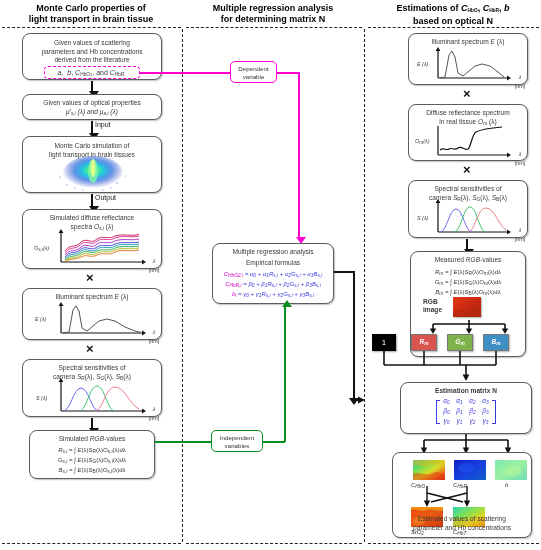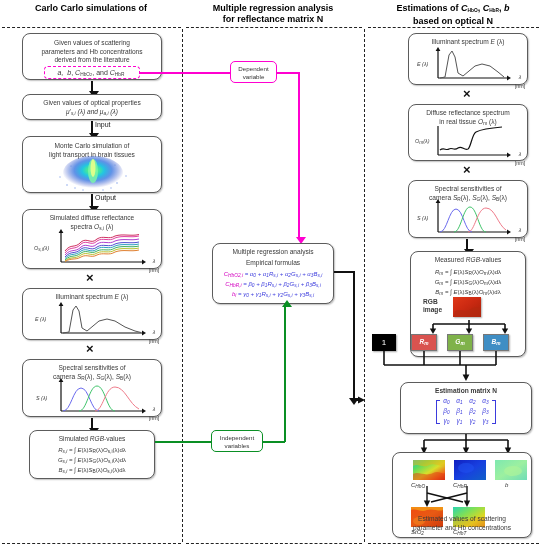--- a/index.html
+++ b/index.html
@@ -183,25 +183,26 @@
   }
   .mcell { display: inline-block; width: 13px; }
   .caplab { position: absolute; font-size: 6px; font-style: italic; color: #333; }
 </style>
 </head>
 <body>
 
 <div id="root">
 
   <div class="col-title" style="left:2px; top:3px; width:178px;">
-    <span>Carlo Carlo simulations of</span><br>
+    <span>Monte Carlo properties of</span><br>
+    <span>light transport in brain tissue</span>
   </div>
   <div class="col-title" style="left:184px; top:3px; width:178px;">
     <span>Multiple regression analysis</span><br>
-    <span>for reflectance matrix  N</span>
+    <span>for determining matrix  N</span>
   </div>
   <div class="col-title" style="left:366px; top:3px; width:174px;">
     <span>Estimations of <i>C</i><span class="sub">HbO</span>, <i>C</i><span class="sub">HbR</span>, <i>b</i></span><br>
     <span>based on optical N</span>
   </div>
 
   <div class="hsep" style="left:2px; top:27px; width:179px;"></div>
   <div class="hsep" style="left:186px; top:27px; width:176px;"></div>
   <div class="hsep" style="left:368px; top:27px; width:171px;"></div>
 

